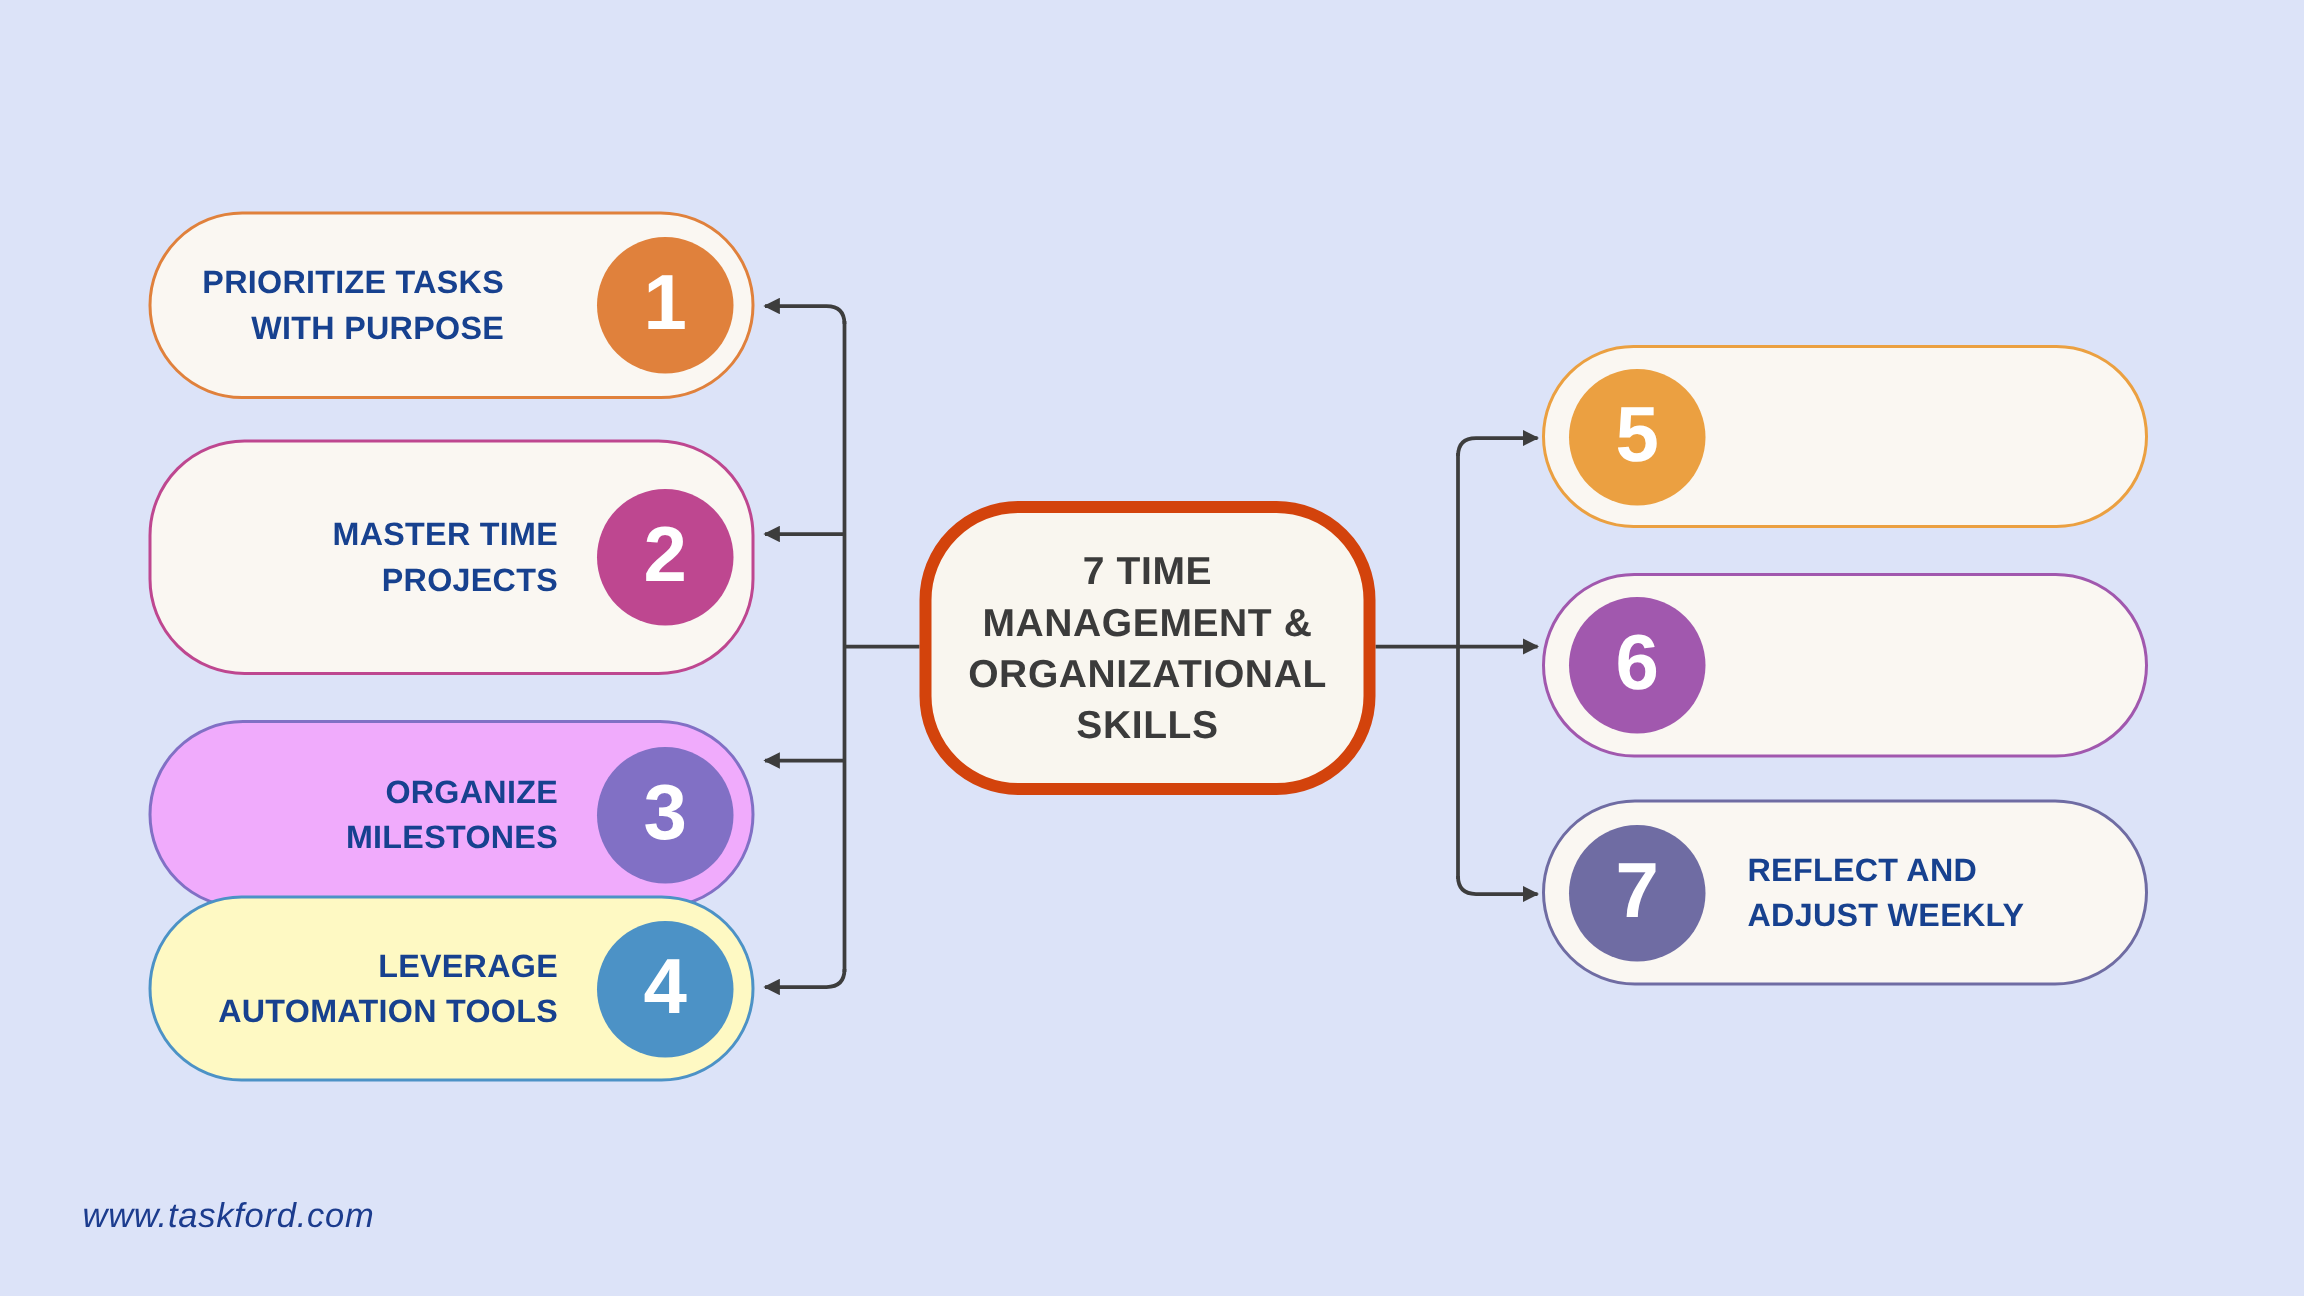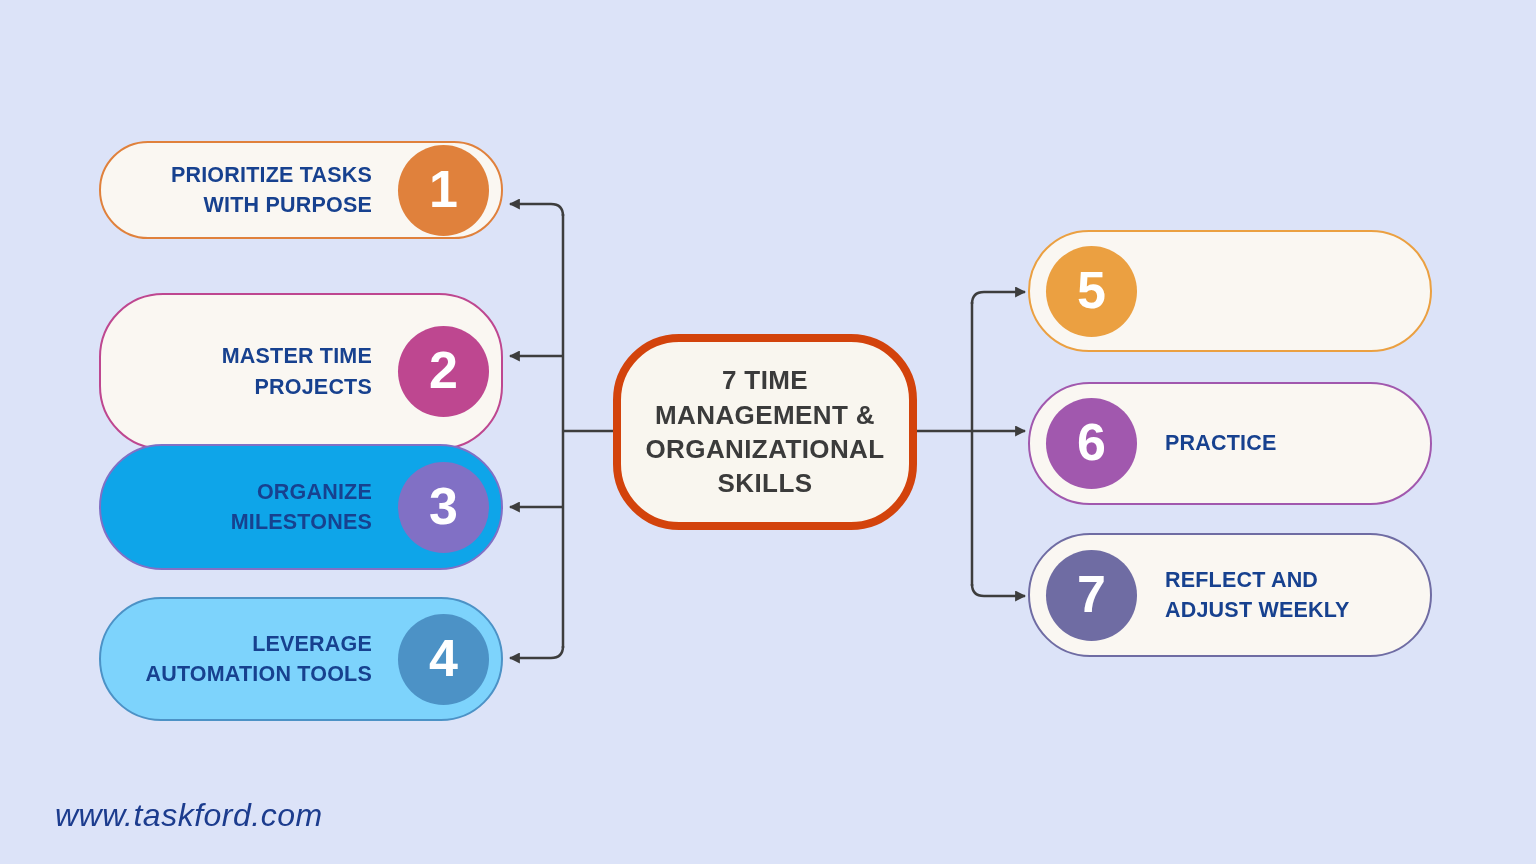--- a/index.html
+++ b/index.html
@@ -18,21 +18,21 @@
   }
   .pill {
     position: absolute;
     width: 404px;
     border: 2.5px solid;
     border-radius: 64px;
     display: flex;
     align-items: center;
     box-sizing: border-box;
   }
-  .p1 { left: 99px;  top: 141px; height: 98px; }
+  .p1 { left: 99px;  top: 141px; height: 125px; gap: 36px; }
   .p2 { left: 99px;  top: 293px; height: 157px; }
   .p3 { left: 99px;  top: 444px; height: 126px; }
   .p4 { left: 99px;  top: 597px; height: 124px; }
   .p5 { left: 1028px; top: 230px; height: 122px; }
   .p6 { left: 1028px; top: 382px; height: 123px; }
   .p7 { left: 1028px; top: 533px; height: 124px; }
   .num-circle {
     width: 91px; height: 91px;
     border-radius: 50%;
     flex: 0 0 auto;
@@ -65,21 +65,21 @@
     align-items: center; justify-content: center;
     text-align: right;
     font-size: 26px;
     font-weight: bold;
     line-height: 1.32;
     letter-spacing: 0.4px;
   }
   .footer-url {
     position: absolute;
     left: 55px; top: 797px;
-    font-size: 32px;
+    font-size: 23px;
     font-style: italic;
     letter-spacing: 0.5px;
   }
 </style>
 </head>
 <body>
 
 <div class="canvas" style="background-color: rgb(220, 227, 248);">
 
   <svg class="connectors" viewBox="0 0 1536 864" style="stroke: rgb(61, 61, 61);">
@@ -118,44 +118,43 @@
   </div>
 
   <div class="pill p2 left-side" style="border-color: rgb(190, 71, 144); background-color: rgb(250, 247, 242); color: rgb(23, 65, 143);">
     <div class="pill-label">
       <div>MASTER TIME</div>
       <div>PROJECTS</div>
     </div>
     <div class="num-circle" style="background-color: rgb(190, 71, 144); color: rgb(255, 255, 255);">2</div>
   </div>
 
-  <div class="pill p3 left-side" style="border-color: rgb(129, 112, 197); background-color: #0ea5e9; color: rgb(23, 65, 143);">
+  <div class="pill p3 left-side" style="border-color: rgb(129, 112, 197); background-color: #f0abfc; color: rgb(23, 65, 143); margin-top: 36px;">
     <div class="pill-label">
       <div>ORGANIZE</div>
       <div>MILESTONES</div>
     </div>
     <div class="num-circle" style="background-color: rgb(129, 112, 197); color: rgb(255, 255, 255);">3</div>
   </div>
 
-  <div class="pill p4 left-side" style="border-color: rgb(76, 146, 198); background-color: #7dd3fc; color: rgb(23, 65, 143);">
+  <div class="pill p4 left-side" style="border-color: rgb(76, 146, 198); background-color: #fef9c3; color: rgb(23, 65, 143);">
     <div class="pill-label">
       <div>LEVERAGE</div>
       <div>AUTOMATION TOOLS</div>
     </div>
     <div class="num-circle" style="background-color: rgb(76, 146, 198); color: rgb(255, 255, 255);">4</div>
   </div>
 
   <div class="pill p5 right-side" style="border-color: rgb(235, 160, 65); background-color: rgb(250, 247, 242); color: rgb(23, 65, 143);">
     <div class="num-circle" style="background-color: rgb(235, 160, 65); color: rgb(255, 255, 255);">5</div>
   </div>
 
   <div class="pill p6 right-side" style="border-color: rgb(161, 88, 174); background-color: rgb(250, 247, 242); color: rgb(23, 65, 143);">
     <div class="num-circle" style="background-color: rgb(161, 88, 174); color: rgb(255, 255, 255);">6</div>
     <div class="pill-label">
-      <div>PRACTICE</div>
     </div>
   </div>
 
   <div class="pill p7 right-side" style="border-color: rgb(111, 108, 163); background-color: rgb(250, 247, 242); color: rgb(23, 65, 143);">
     <div class="num-circle" style="background-color: rgb(111, 108, 163); color: rgb(255, 255, 255);">7</div>
     <div class="pill-label">
       <div>REFLECT AND</div>
       <div>ADJUST WEEKLY</div>
     </div>
   </div>

